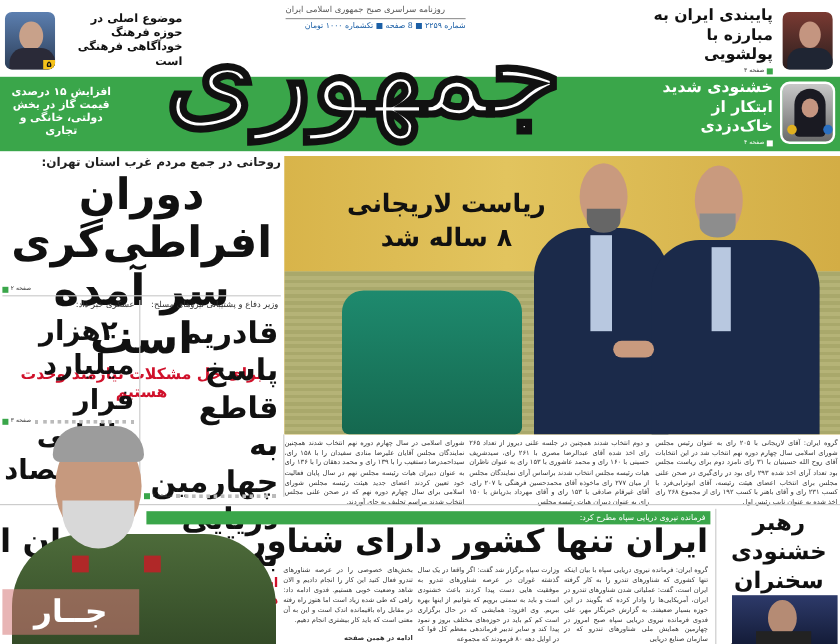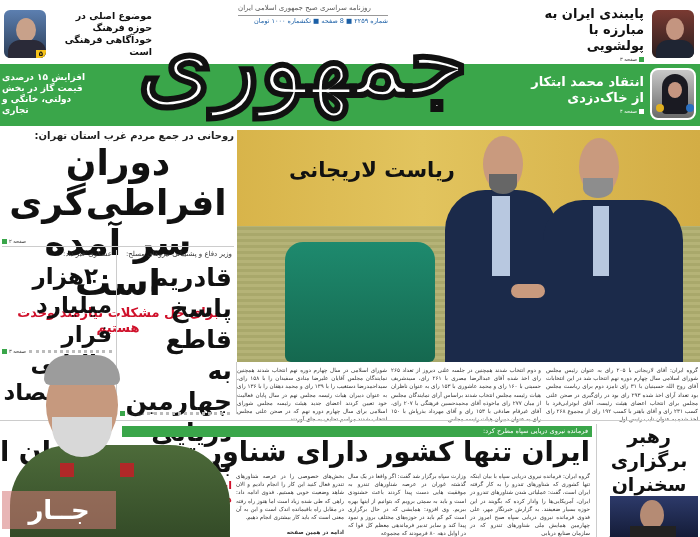--- a/index.html
+++ b/index.html
@@ -77,40 +77,40 @@
 <div class="abs teaser" style="left:2px; top:6px; width:150px; height:56px; direction:ltr;">
   <div class="thumb" style="background:linear-gradient(180deg,#5c7fb0,#2c3e58);">
     <div style="position:absolute;left:12px;top:8px;width:20px;height:24px;border-radius:50%;background:#c8a18a;"></div>
     <div style="position:absolute;left:4px;top:30px;width:38px;height:24px;border-radius:12px 12px 0 0;background:#2a2a38;"></div>
     <span class="pg-badge" style="left:auto;right:0;">۵</span>
   </div>
   <div class="ttext" style="font-size:9.5px; direction:rtl; text-align:right; width:98px;">موضوع اصلی در حوزه فرهنگ خودآگاهی فرهنگی است</div>
 </div>
 
 <div class="abs teaser" style="left:2px; top:66px; width:150px; height:56px; direction:ltr;">
-  <div class="ttext" style="font-size:9px; color:#fff; direction:rtl; text-align:left; width:98px;">افزایش ۱۵ درصدی قیمت گاز در بخش دولتی، خانگی و تجاری</div>
+  <div class="ttext" style="font-size:9px; color:#fff; direction:rtl; text-align:center; width:98px;">افزایش ۱۵ درصدی قیمت گاز در بخش دولتی، خانگی و تجاری</div>
 </div>
 
 <div class="abs teaser" style="left:530px; top:6px; width:168px; height:56px; direction:ltr;">
   <div style="width:114px; direction:rtl; text-align:right;">
     <div class="ttext" style="font-size:13px;">پایبندی ایران به مبارزه با پولشویی</div>
     <div class="pg-ref" style="justify-content:flex-end; direction:ltr; margin-top:2px;">
         <span>صفحه ۳</span>
         <span class="sq"></span>
       </div>
   </div>
   <div class="thumb" style="background:linear-gradient(180deg,#7a3a32,#2a1e1e);">
     <div style="position:absolute;left:14px;top:8px;width:18px;height:22px;border-radius:50%;background:#c49580;"></div>
     <div style="position:absolute;left:4px;top:30px;width:38px;height:24px;border-radius:12px 12px 0 0;background:#1f2533;"></div>
   </div>
 </div>
 
 <div class="abs teaser" style="left:530px; top:66px; width:168px; height:56px; direction:ltr;">
   <div style="width:114px; direction:rtl; text-align:right;">
-    <div class="ttext" style="font-size:13px; color:#fff;">انتقاد محمد ابتکار از خاک‌دزدی</div>
+    <div class="ttext" style="font-size:13px; color:#fff;">خشنودی شدید ابتکار از خاک‌دزدی</div>
     <div class="pg-ref light" style="justify-content:flex-end; direction:ltr; margin-top:2px;">
         <span>صفحه ۴</span>
         <span class="sq"></span>
       </div>
   </div>
   <div class="thumb" style="background:linear-gradient(180deg,#c8c8c8,#6a6a6a);">
     <div style="position:absolute;left:10px;top:4px;width:26px;height:40px;border-radius:13px 13px 4px 4px;background:#1a1a22;"></div>
     <div style="position:absolute;left:16px;top:12px;width:14px;height:16px;border-radius:50%;background:#c49580;"></div>
     <div style="position:absolute;left:4px;top:34px;width:8px;height:8px;border-radius:50%;background:#e0b020;"></div>
     <div style="position:absolute;left:34px;top:34px;width:8px;height:8px;border-radius:50%;background:#2a6fc0;"></div>
@@ -161,20 +161,21 @@
     </span>
   <span class="dotted" style="flex:1;"></span>
 </div>
 
 <div class="abs photo">
   <div class="photo-wall"></div>
   <div class="photo-floor"></div>
   <div class="chair"></div>
   <div class="photo-caption">
     <div>ریاست لاریجانی</div>
+    <div>۸ ساله شد</div>
   </div>
 
   <div class="suit" style="left:208px; top:60px; width:112px; height:172px;"></div>
   <div class="head" style="left:246px; top:6px; width:40px; height:56px;"></div>
   <div class="beard" style="left:252px; top:44px; width:28px; height:20px; background:#666;"></div>
   <div style="position:absolute; left:255px; top:66px; width:18px; height:80px; background:#b8c8e0;"></div>
 
   <div class="suit" style="left:306px; top:70px; width:140px; height:162px;"></div>
   <div class="head" style="left:342px; top:8px; width:40px; height:58px;"></div>
   <div class="beard" style="left:346px; top:48px; width:30px; height:20px;"></div>
@@ -203,20 +204,20 @@
   <div style="position:absolute; left:46px; top:4px; width:72px; height:92px; border-radius:50%; background:#c6997e;"></div>
   <div style="position:absolute; left:44px; top:0; width:76px; height:30px; border-radius:40px 40px 10px 10px; background:#9c9c9c;"></div>
   <div style="position:absolute; left:52px; top:62px; width:60px; height:40px; border-radius:0 0 30px 30px; background:#d8d8d8;"></div>
   <div style="position:absolute; left:60px; top:108px; width:14px; height:14px; background:#b02828;"></div>
   <div style="position:absolute; left:120px; top:108px; width:14px; height:14px; background:#b02828;"></div>
   <div style="position:absolute; left:2px; top:136px; width:114px; height:38px; background:rgba(214,120,120,0.55); color:#fff; font-size:26px; font-weight:bold; text-align:center; line-height:38px;">جــار</div>
 </div>
 
 <div class="abs vrule" style="left:596px; top:424px; height:113px;"></div>
 <div class="abs" style="left:600px; top:424px; width:98px;">
-  <div class="rahbar">رهبر برگزاری</div>
+  <div class="rahbar">رهبر خشنودی</div>
   <div class="rahbar">سخنران مراسم</div>
   <div class="rahbar">۱۴ خرداد</div>
 </div>
 <div class="abs" style="left:610px; top:496px; width:88px; height:41px; background:linear-gradient(180deg,#2d3a6a,#141c38); overflow:hidden;">
   <div style="position:absolute; left:30px; top:4px; width:24px; height:30px; border-radius:50%; background:#b58b74;"></div>
   <div style="position:absolute; left:20px; top:30px; width:46px; height:14px; background:#222;"></div>
 </div>
 
 </body></html>

